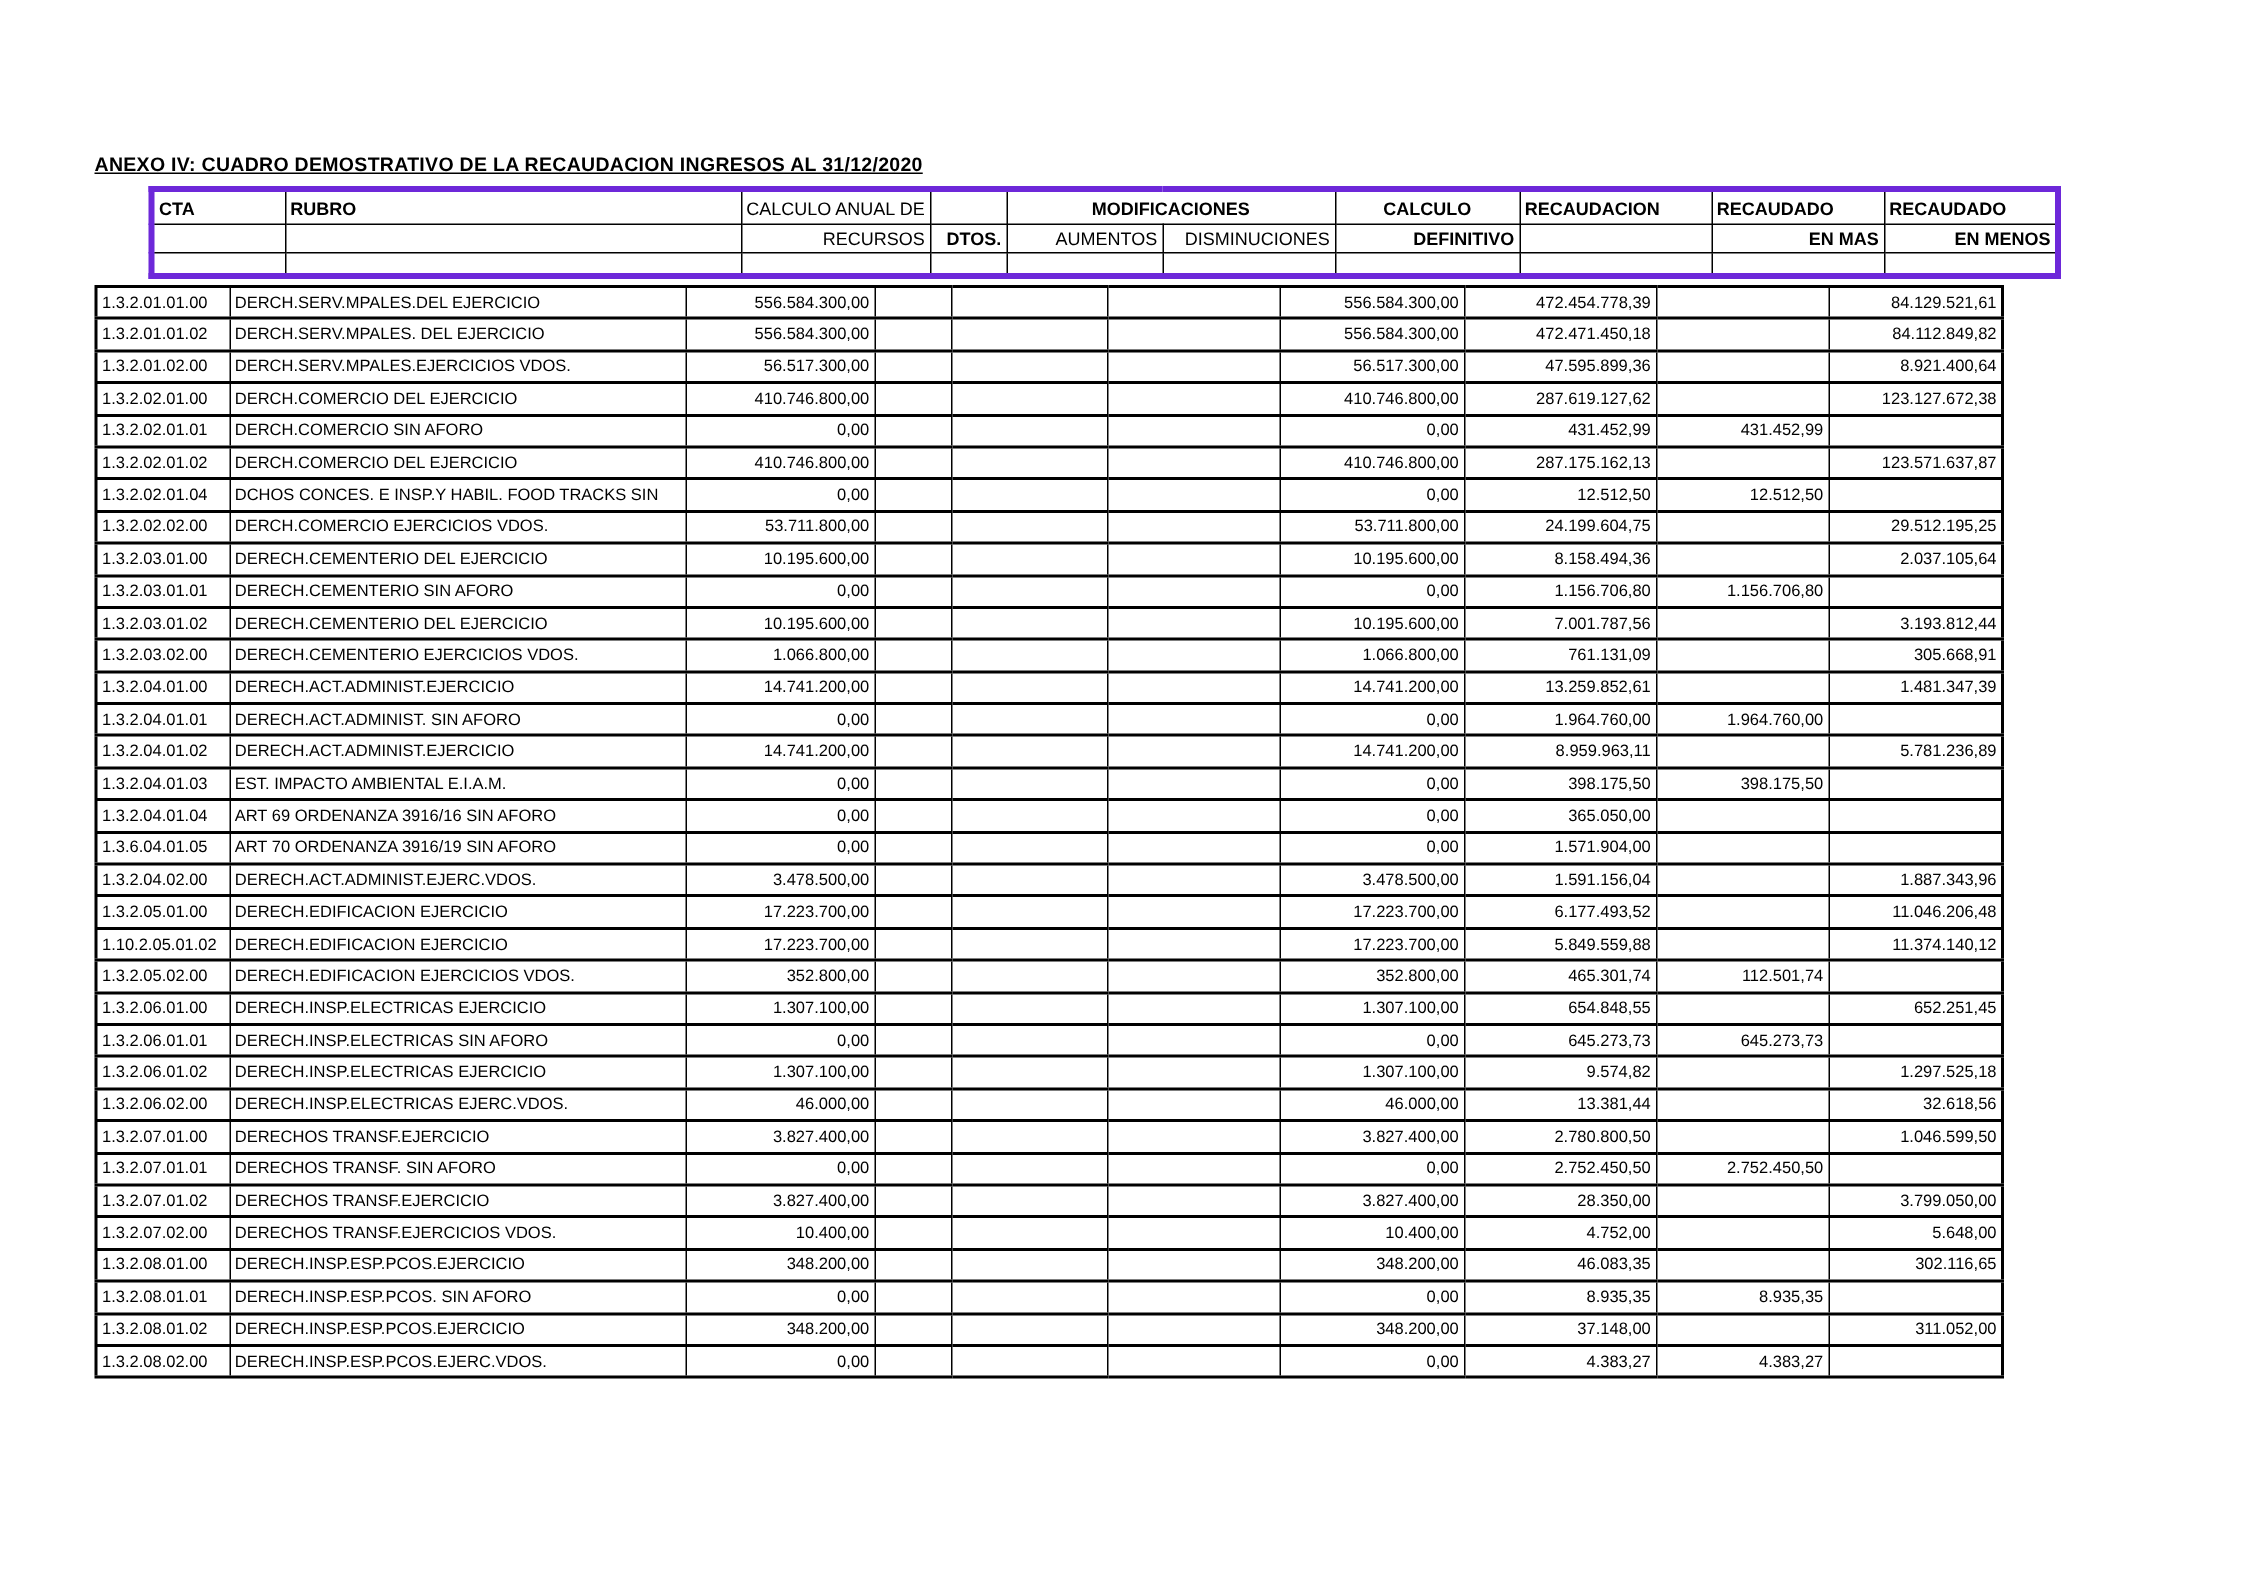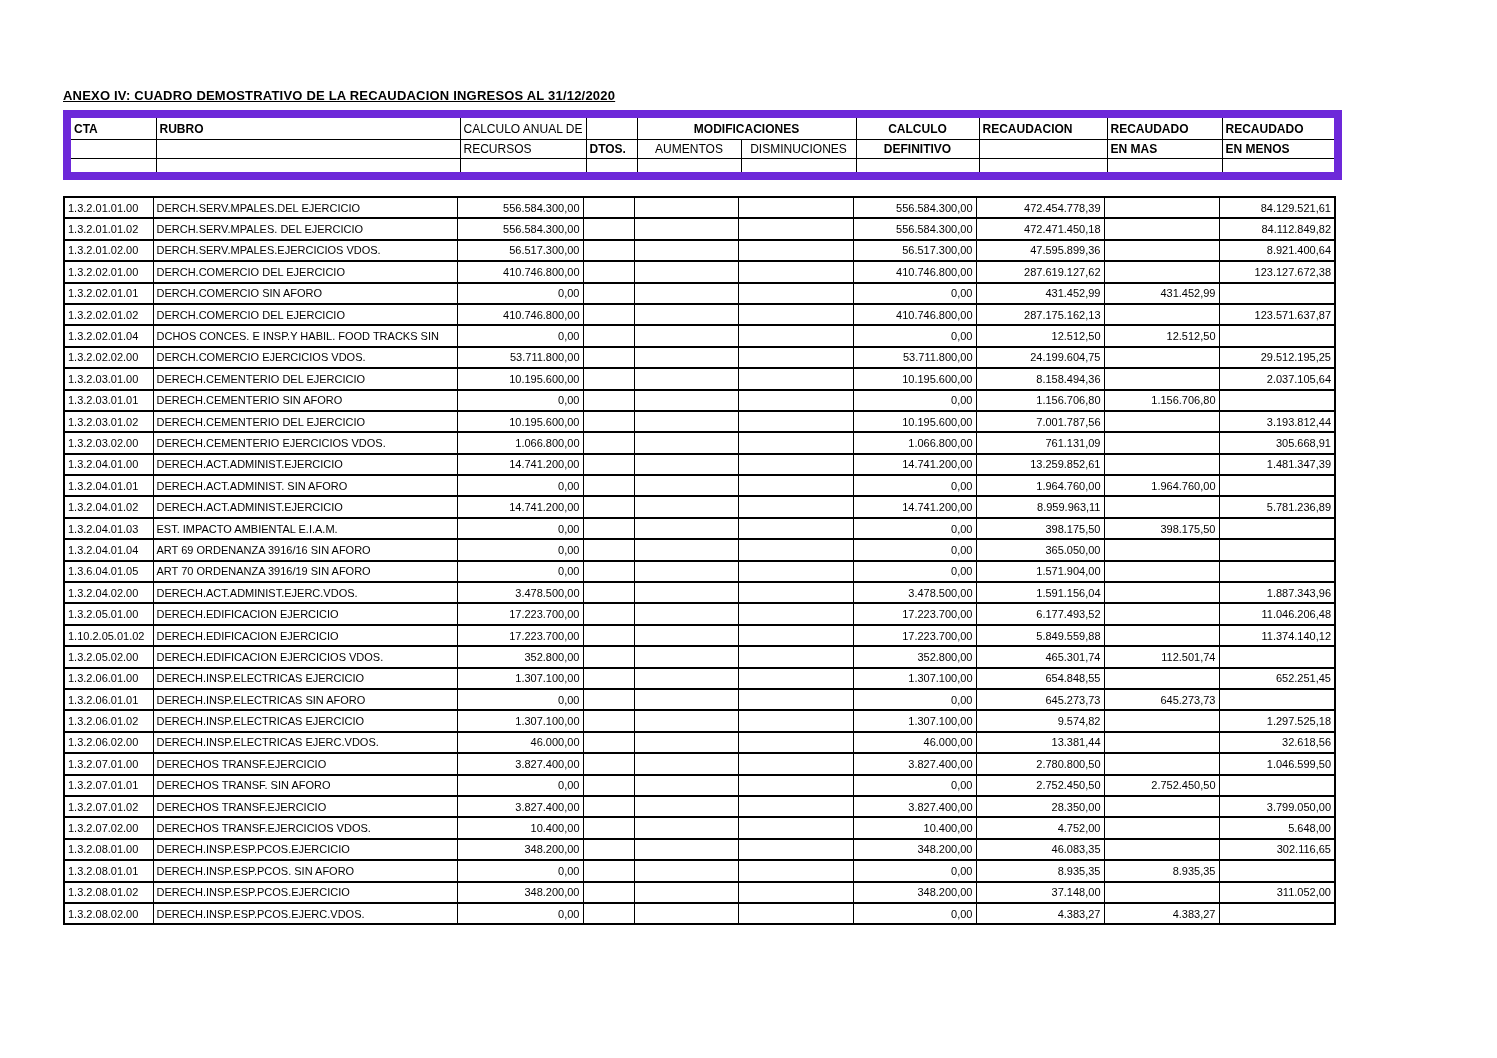--- a/index.html
+++ b/index.html
@@ -10,53 +10,53 @@
     background: #ffffff;
     font-family: "Liberation Sans", sans-serif;
     color: #000;
     overflow: hidden;
   }
   .content { position: absolute; left: 63px; top: 88px; width: 1273px; }
   .title {
     font-size: 13px;
     font-weight: bold;
     text-decoration: underline;
-    margin: 0 0 7px 0;
+    margin: 14px 0 7px 0;
     white-space: nowrap;
     letter-spacing: 0.2px;
   }
   table { border-collapse: collapse; table-layout: fixed; width: 1271px; }
   col.c1 { width: 89px; }
   col.c2 { width: 304px; }
   col.c3 { width: 126px; }
   col.c4 { width: 51px; }
   col.c5 { width: 104px; }
   col.c6 { width: 115px; }
   col.c7 { width: 123px; }
   col.c8 { width: 128px; }
   col.c9 { width: 115px; }
   col.c10 { width: 116px; }
 
-  .htable { border: 8px solid #6d28d9; }
+  .htable { border: 4px solid #6d28d9; margin-left: 36px; }
   .htable td {
     border: 1px solid #000;
     padding: 0 3px;
     font-size: 12px;
     overflow: hidden;
     white-space: nowrap;
     vertical-align: middle;
   }
   .htable tr.h1 td { height: 21px; }
-  .htable tr.h2 td { height: 18px; }
+  .htable tr.h2 td { height: 18px; text-align: right; }
   .htable tr.h3 td { height: 13px; }
   .b { font-weight: bold; }
   .small { font-size: 10.5px; font-weight: normal; }
   .center { text-align: center; }
 
-  .dtable { border: 2px solid #000; margin-top: 16px; }
+  .dtable { border: 2px solid #000; margin-top: 4px; }
   .dtable td {
     border: 1px solid #000;
     border-top-width: 2px;
     border-bottom-width: 2px;
     height: 19.4px;
     padding: 0 3px;
     font-size: 11px;
     overflow: hidden;
     white-space: nowrap;
     vertical-align: middle;

